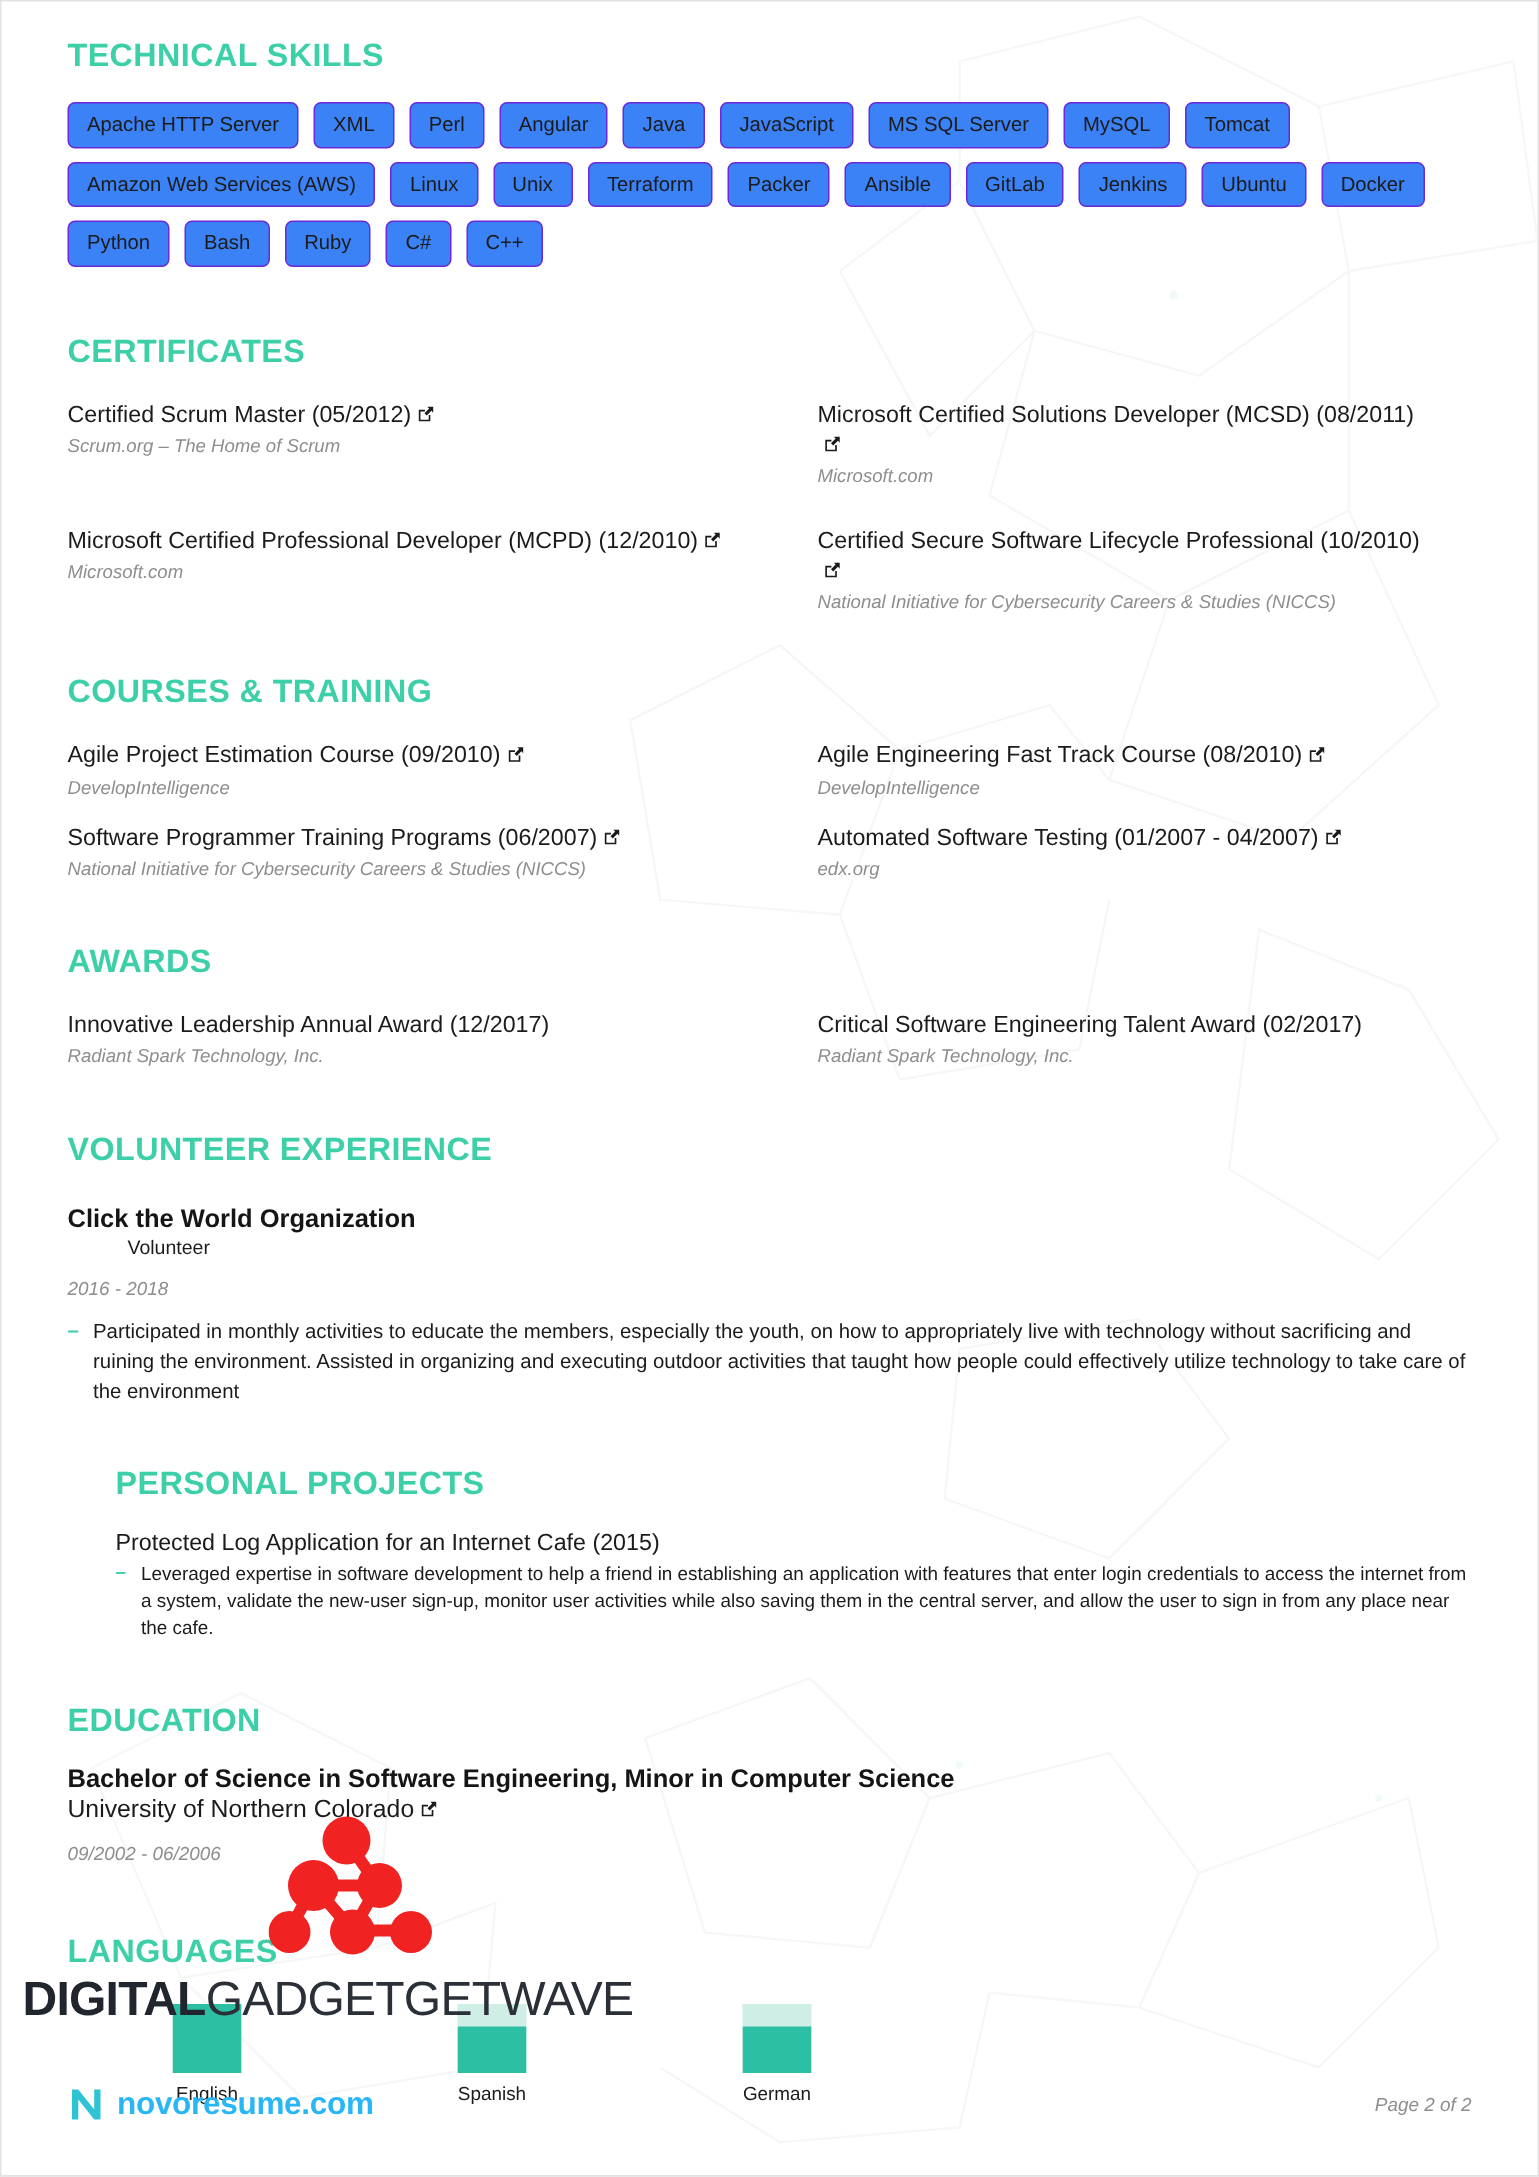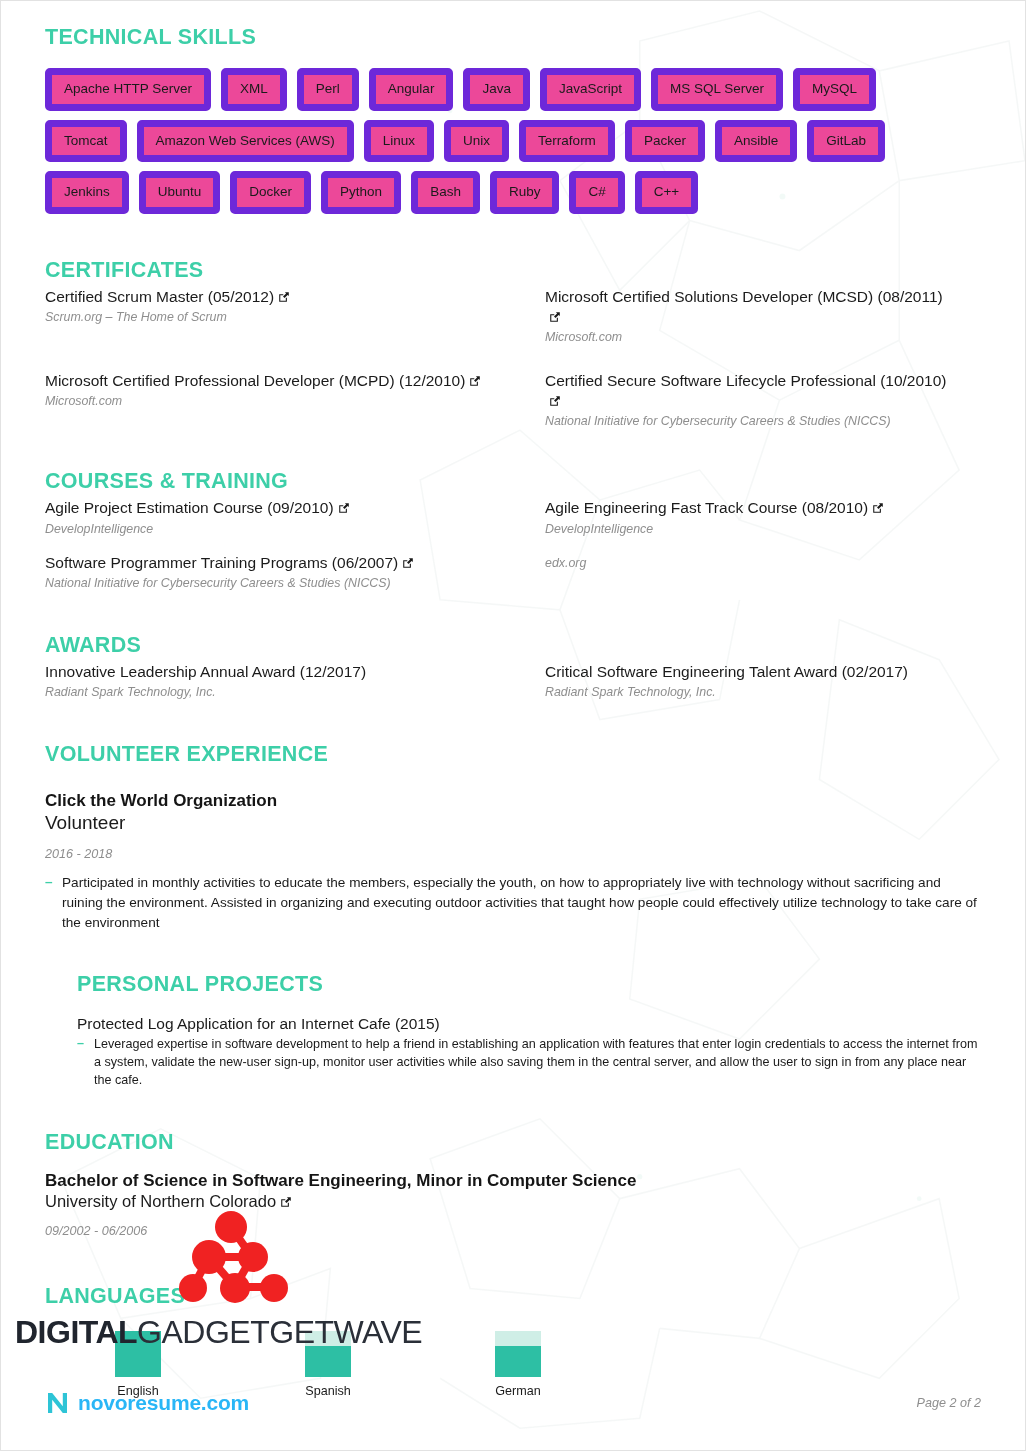--- a/index.html
+++ b/index.html
@@ -24,46 +24,46 @@
     font-size: 21.5px;
     font-weight: bold;
     letter-spacing: .3px;
     text-transform: uppercase;
   }
 
   
   #technical-skills { padding-top: 24px; }
   .tags { display: flex; flex-wrap: wrap; gap: 9px 10px; margin-top: 18px; max-width: 910px; }
   .tag {
-    border: 7px solid #6d28d9;
+    border: 1px solid #6d28d9;
     border-radius: 5px;
     padding: 6px 12px 7px;
     font-size: 13.5px;
     color: #1b1b1b;
-    background: #ec4899;
+    background: #3b82f6;
     line-height: 1.15;
     white-space: nowrap;
   }
 
   
   .two-col { display: grid; grid-template-columns: 500px 1fr; column-gap: 0px; }
-  .entry { margin-top: 4px; padding-right: 28px; }
+  .entry { margin-top: 20px; padding-right: 28px; }
   .entry .title {
     font-size: 15.5px; color: #1b1b1b; line-height: 1.3;
   }
   .entry .sub {
     font-size: 12.4px; color: #8e8e8e; font-style: italic; margin-top: 2px; line-height: 1.3;
   }
   .lnk { display: inline-block; width: 12px; height: 12px; margin-left: 4px; position: relative; top: 1px; }
   .lnk svg { display: block; }
 
   
   #volunteer { margin-top: 42px; }
   .org { font-size: 17px; font-weight: bold; color: #151515; margin-top: 24px; }
-  .role { font-size: 19px; color: #1b1b1b; margin-top: 1px; }
+  .role { font-size: 13px; color: #1b1b1b; margin-top: 1px; margin-left: 40px; }
   .daterange { font-size: 12.6px; font-style: italic; color: #8e8e8e; margin-top: 13px; }
   ul.bullets { list-style: none; margin-top: 12px; }
   ul.bullets li {
     position: relative; padding-left: 17px;
     font-size: 13.6px; color: #1b1b1b; line-height: 1.45; margin-bottom: 4px;
     max-width: 945px;
   }
   ul.bullets li:before {
     content: "–"; position: absolute; left: 0; top: -1px; color: #3dcfa8; font-weight: bold;
   }
@@ -248,20 +248,26 @@
           <div class="title">
             <span>Software Programmer Training Programs (06/2007)</span><span class="lnk"><svg viewBox="0 0 12 12" width="12" height="12">
                   <path d="M1.2 3.2h4.1v1.1H2.3v5.5h5.5V6.7h1.1v4.1H1.2z" fill="#1b1b1b"></path>
                   <path d="M6.9 1.2h3.9v3.9l-1.2-1.2-3.1 3.1-1.5-1.5 3.1-3.1z" fill="#1b1b1b"></path>
                 </svg></span>
           </div>
           <div class="sub">National Initiative for Cybersecurity Careers &amp; Studies (NICCS)</div>
         </div>
 
         <div class="entry" style="margin-top:16px">
+          <div class="title">
+            <span>Automated Software Testing (01/2007 - 04/2007)</span><span class="lnk"><svg viewBox="0 0 12 12" width="12" height="12">
+                  <path d="M1.2 3.2h4.1v1.1H2.3v5.5h5.5V6.7h1.1v4.1H1.2z" fill="#1b1b1b"></path>
+                  <path d="M6.9 1.2h3.9v3.9l-1.2-1.2-3.1 3.1-1.5-1.5 3.1-3.1z" fill="#1b1b1b"></path>
+                </svg></span>
+          </div>
           <div class="sub">edx.org</div>
         </div>
 
       </div>
     </section>
 
     <section id="awards" style="margin-top:42px">
       <h2 class="section">AWARDS</h2>
       <div class="two-col">
         <div class="entry">

